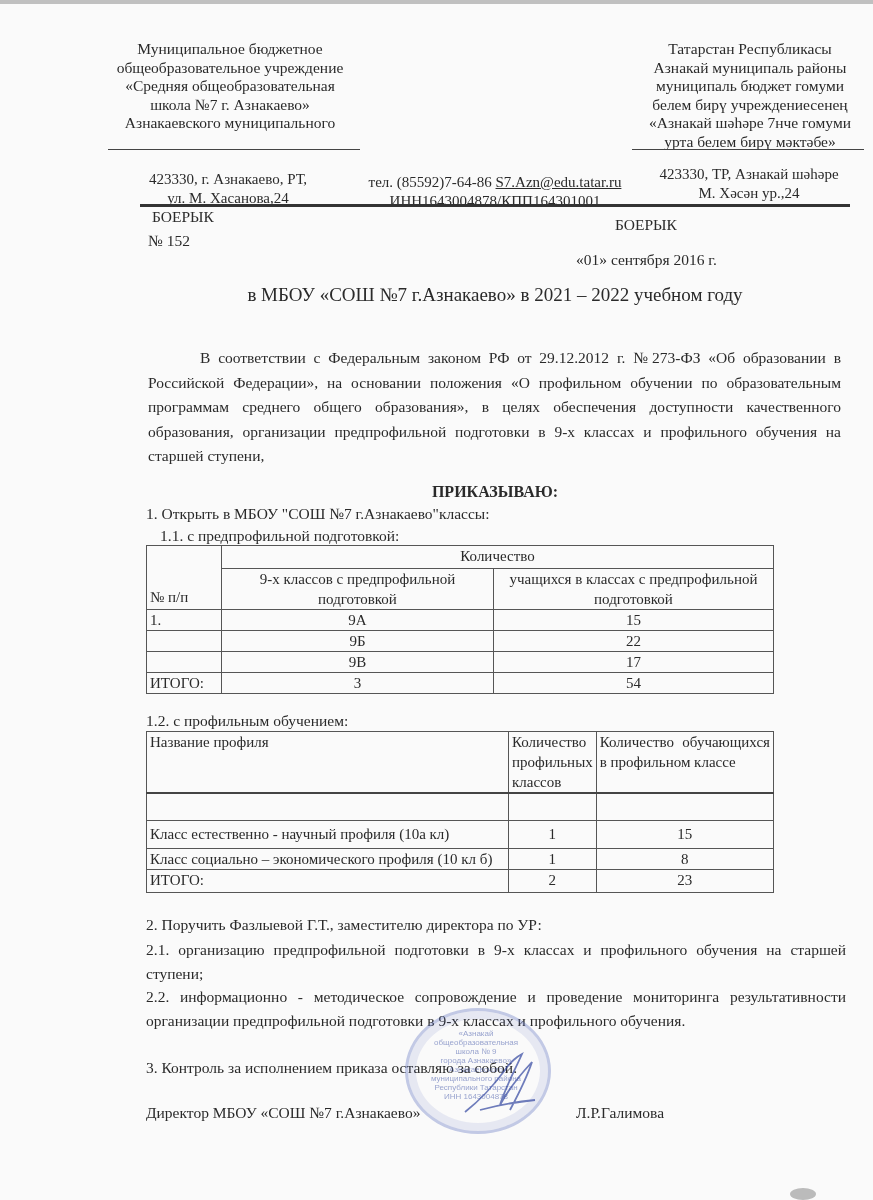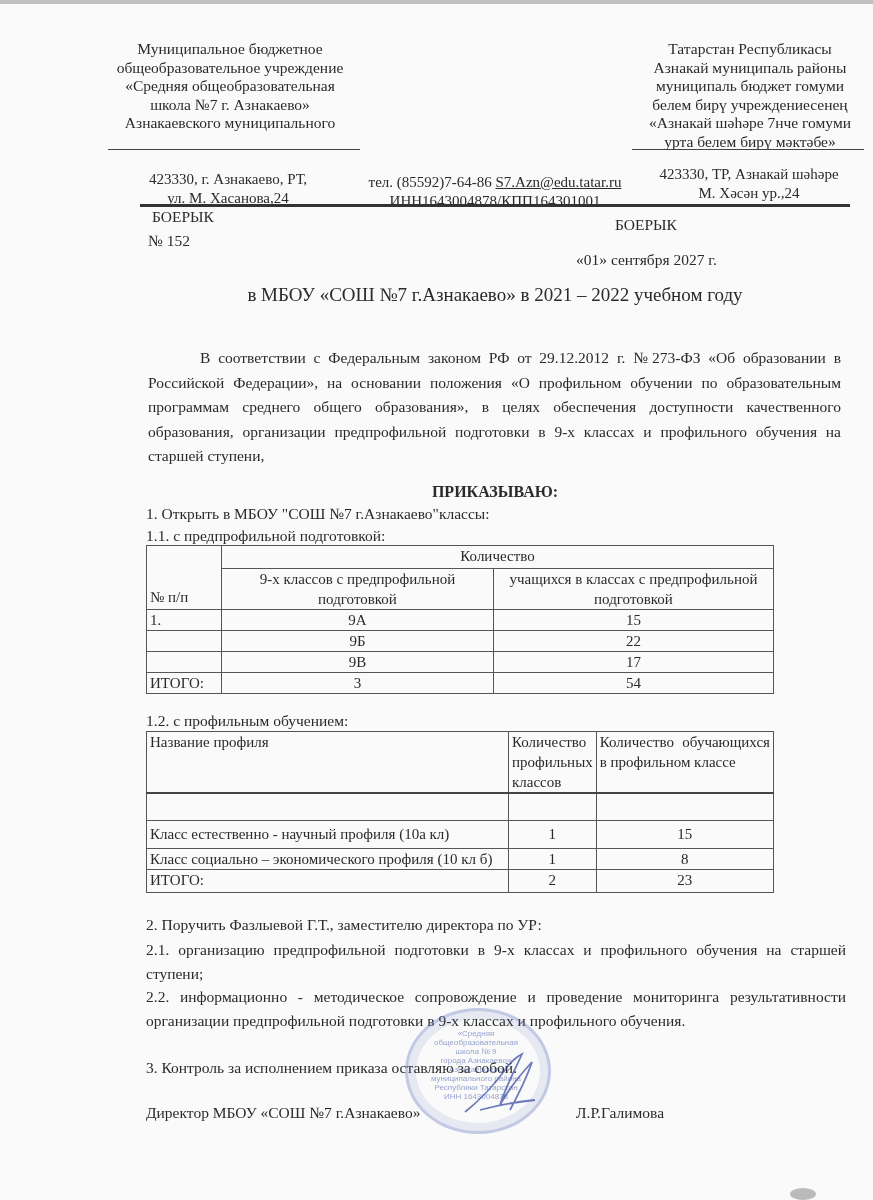--- a/index.html
+++ b/index.html
@@ -74,31 +74,31 @@
 <div class="abs addr" style="left:634px;top:153px;width:230px;">
   <div>423330, ТР, Азнакай шәһәре</div>
   <div>М. Хәсән ур.,24</div>
 </div>
 
 <div class="thickrule"></div>
 
 <div class="abs txt" style="left:152px;top:208px;">БОЕРЫК</div>
 <div class="abs txt" style="left:615px;top:216px;">БОЕРЫК</div>
 <div class="abs txt" style="left:148px;top:232px;">№ 152</div>
-<div class="abs txt" style="left:576px;top:251px;">«01» сентября 2027 г.</div>
+<div class="abs txt" style="left:576px;top:251px;">«01» сентября 2016 г.</div>
 
 <div class="abs title">
   <div>в МБОУ «СОШ №7 г.Азнакаево» в 2021 – 2022 учебном году</div>
 </div>
 
 <div class="abs para"><span class="indent"></span><span>В соответствии с Федеральным законом РФ от 29.12.2012 г. №273-ФЗ «Об образовании в Российской Федерации», на основании положения «О профильном обучении по образовательным программам среднего общего образования», в целях обеспечения доступности качественного образования,   организации предпрофильной подготовки  в 9-х классах  и  профильного обучения  на старшей ступени,</span></div>
 
 <div class="abs order">ПРИКАЗЫВАЮ:</div>
 <div class="abs txt" style="left:146px;top:505px;">1. Открыть в МБОУ "СОШ №7 г.Азнакаево"классы:</div>
-<div class="abs txt" style="left:146px;top:527px;">1.1. с предпрофильной подготовкой:</div>
+<div class="abs txt" style="left:160px;top:527px;">1.1. с предпрофильной подготовкой:</div>
 
 <table class="t1">
   <tbody>
       <tr>
     <td rowspan="2" style="width:68px;vertical-align:bottom;padding-bottom:2px;">№ п/п</td>
     <td colspan="2" class="c" style="height:22px;">Количество</td>
   </tr>
   <tr>
     <td class="c" style="width:265px;">9-х классов с предпрофильной подготовкой</td>
     <td class="c">учащихся в классах с предпрофильной подготовкой</td>
@@ -158,21 +158,21 @@
 </tbody>
   </table>
 
 <div class="abs list" style="top:913px;">2.  Поручить Фазлыевой Г.Т., заместителю директора по УР:</div>
 <div class="abs list" style="top:938px;">2.1. организацию предпрофильной подготовки  в 9-х классах  и  профильного обучения  на старшей ступени;</div>
 <div class="abs list" style="top:985px;">2.2. информационно - методическое сопровождение и проведение мониторинга результативности   организации предпрофильной подготовки   в 9-х классах   и профильного обучения.</div>
 <div class="abs list" style="top:1056px;">3. Контроль за исполнением приказа оставляю за собой.</div>
 
 <div class="stamp">
   <div class="stamp-inner">
-    <div>«Средняя</div>
+    <div>«Азнакай</div>
     <div>общеобразовательная</div>
     <div>школа № 9</div>
     <div>города Азнакаево»</div>
     <div>Азнакаевского</div>
     <div>муниципального района</div>
     <div>Республики Татарстан</div>
     <div>ИНН 1643004878</div>
   </div>
 </div>
 <svg class="sig" viewBox="0 0 80 70">

